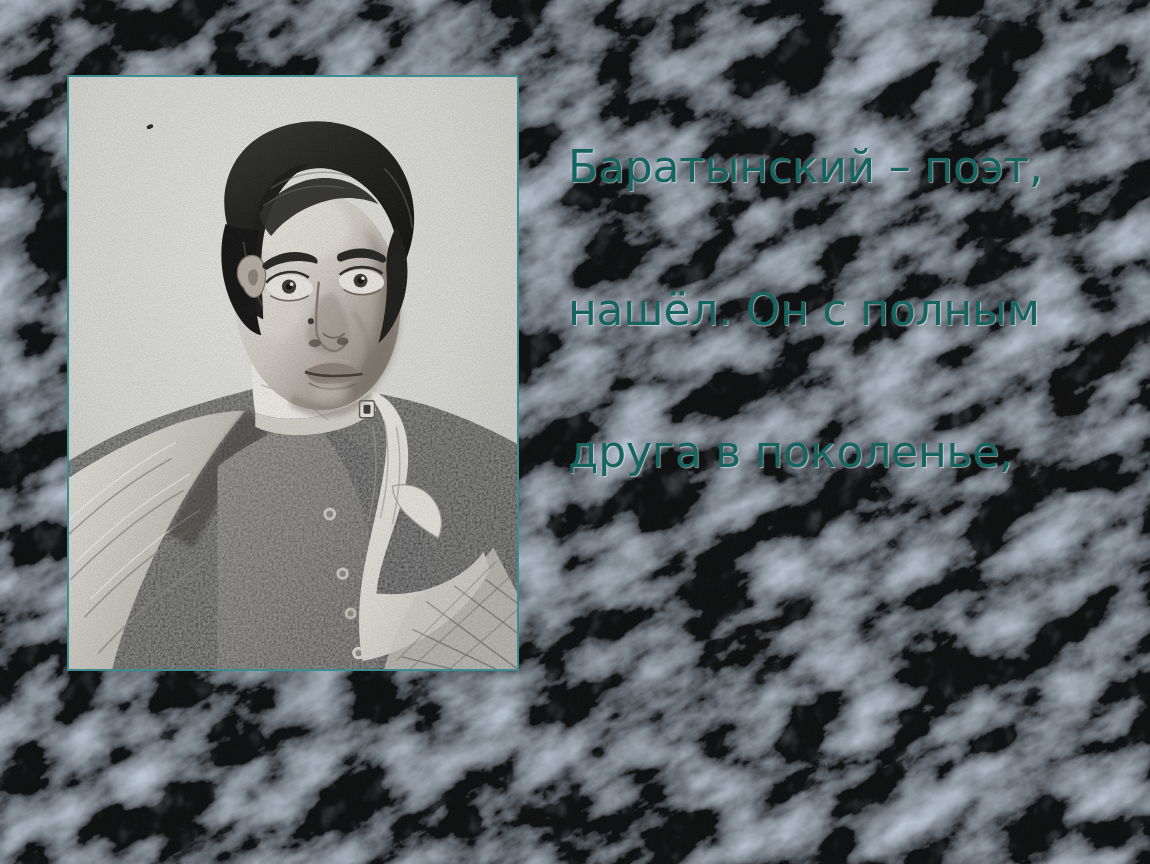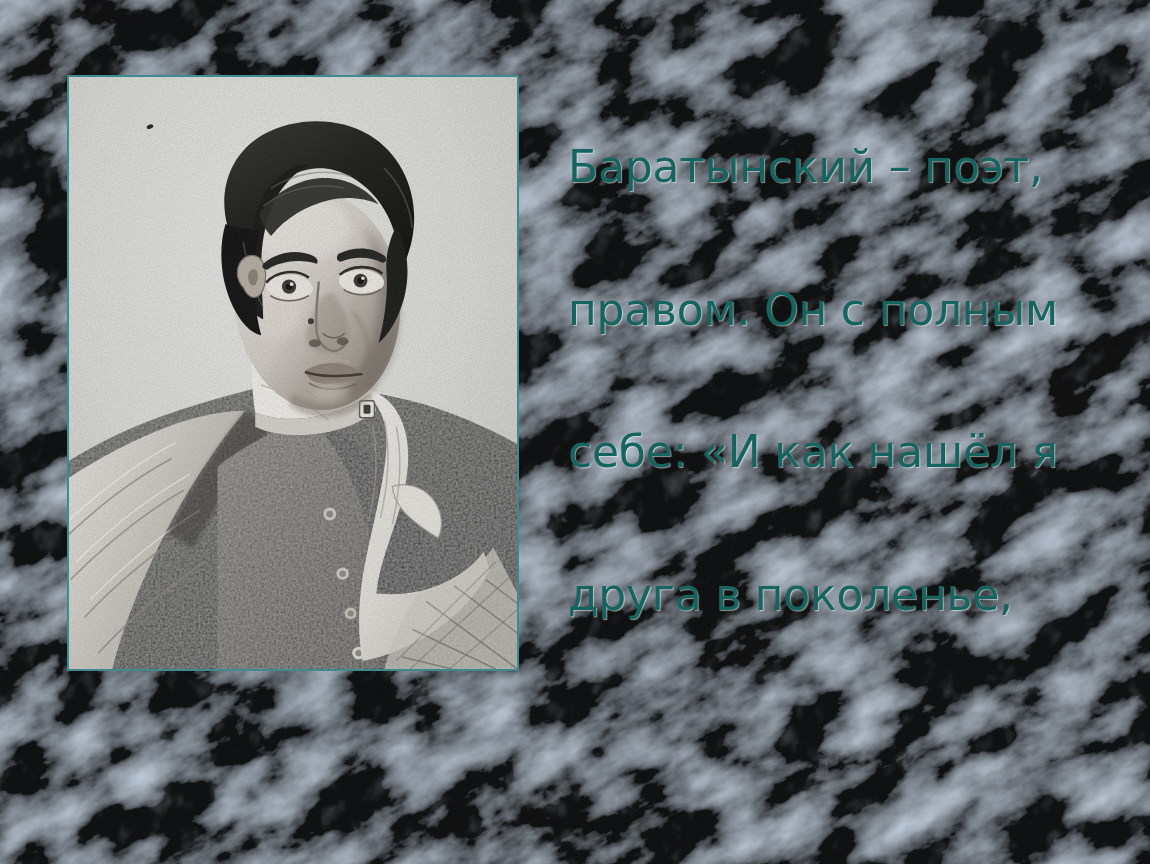--- a/index.html
+++ b/index.html
@@ -385,22 +385,21 @@
 
         <ellipse cx="82" cy="50" rx="3.4" ry="2.1" fill="#2a2a28" transform="rotate(-22 82 50)"></ellipse>
 
         <rect x="0" y="0" width="452" height="596" fill="none"></rect>
       </g>
     </svg>
   </div>
 
   <div id="body-text">
     <span class="line">Баратынский – поэт,</span>
-    <span class="line">правом. Он с полным</span>
-    <span class="line">себе: «И как нашёл я</span>
+    <span class="line">нашёл. Он с полным</span>
     <span class="line">друга в поколенье,</span>
     
     
     
     
     
     
     
     
     

